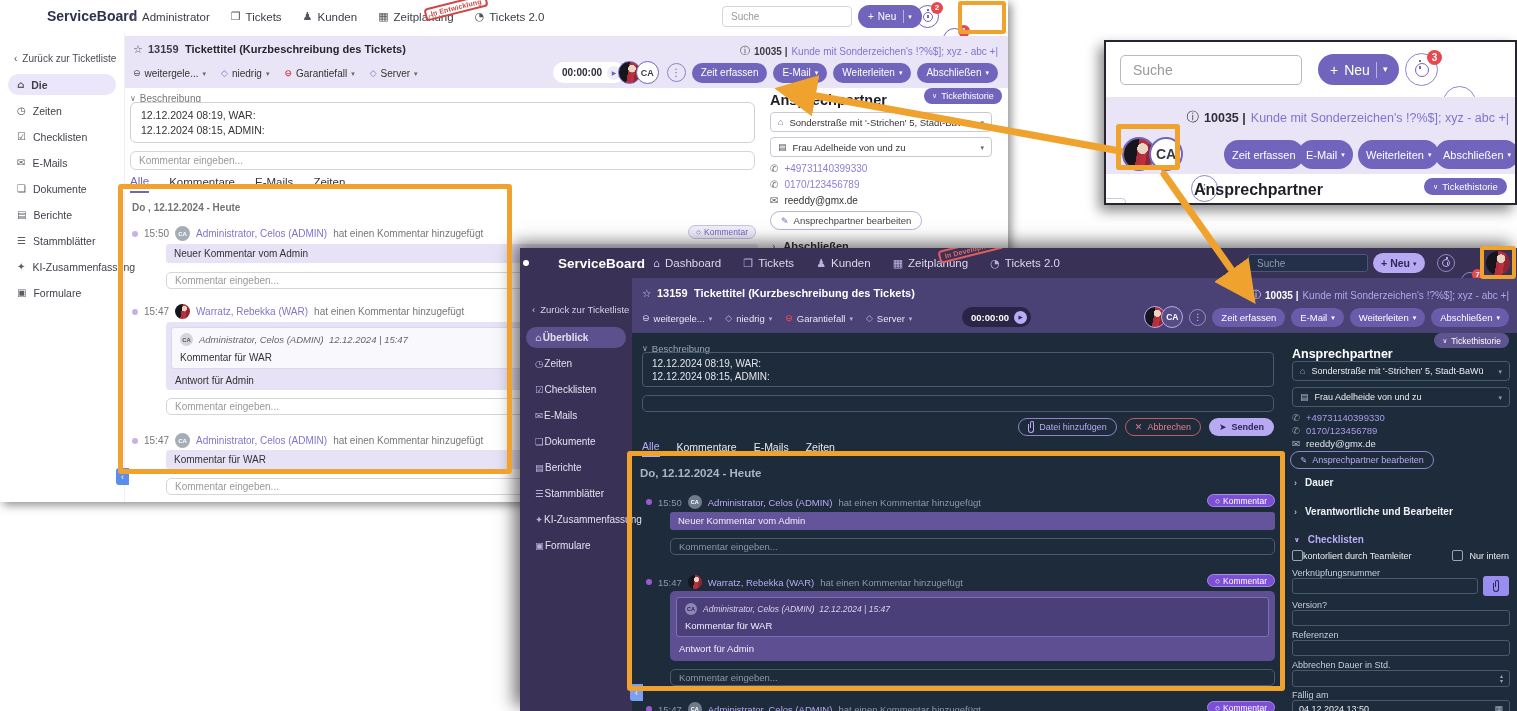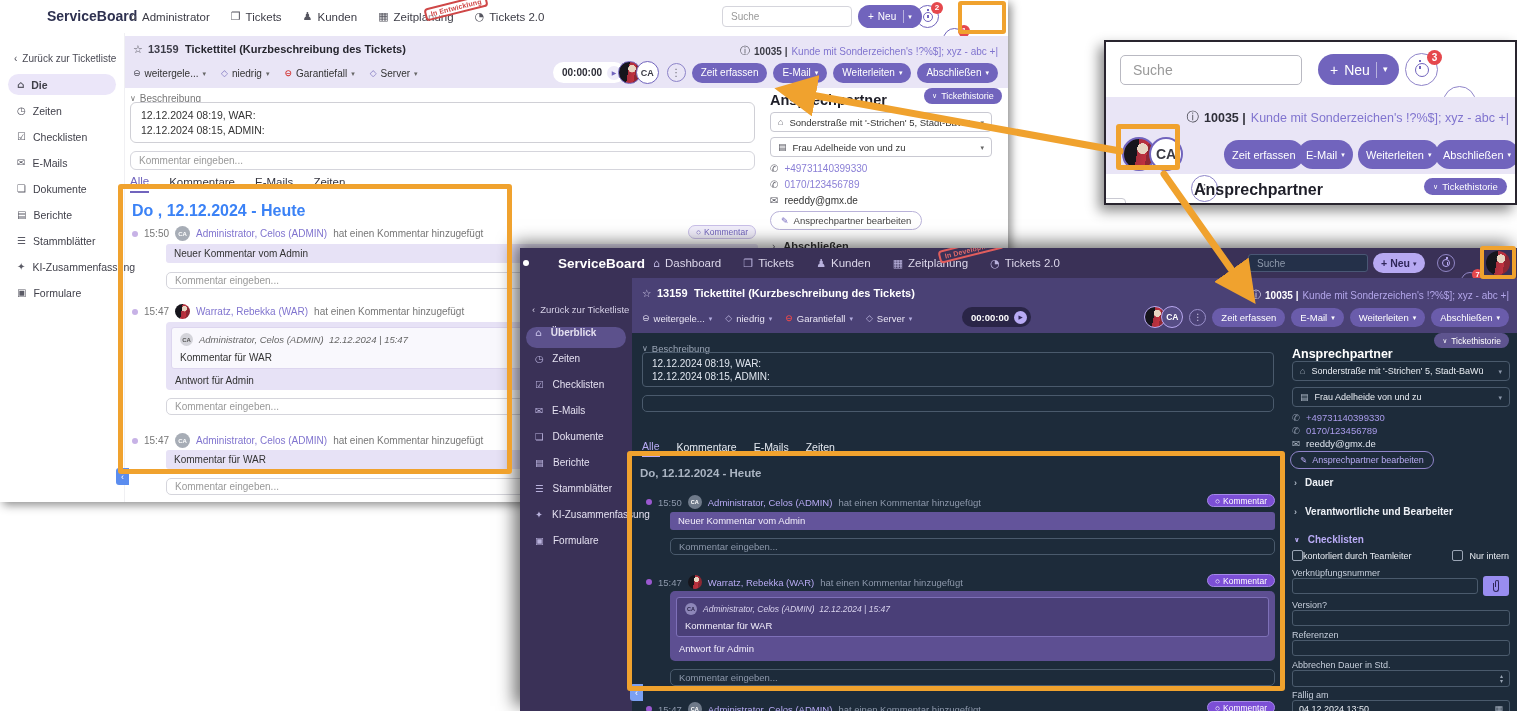--- a/index.html
+++ b/index.html
@@ -60,21 +60,21 @@
 .miniav{width:15px;height:15px;border-radius:50%;background:#a7adb6;color:#fff;font-size:6px;display:flex;align-items:center;justify-content:center;font-weight:bold}
 .kbadge-l{display:inline-flex;align-items:center;gap:3px;height:14px;padding:0 7px;border-radius:7px;background:#f1eefb;border:1px solid #c9bfe8;color:var(--lpurple);font-size:8.5px;white-space:nowrap}
 
 
 #crop{left:1104px;top:40px;width:413px;height:165px;background:#fff;border:2px solid #29252f;box-shadow:-5px 6px 12px rgba(0,0,0,.45);overflow:hidden}
 
 
 #dark{left:520px;top:248px;width:997px;height:463px;background:var(--dbg);box-shadow:-6px -5px 16px rgba(0,0,0,.55);overflow:hidden}
 .dnav-item{display:flex;align-items:center;gap:5px;font-size:11.5px;color:#dcd7ea}
 .dnav-item span[class^="ic-"]{color:#b9b2dd;font-size:11px}
-.dside-item{display:flex;gap:9px;height:21px;margin:5px 6px;padding:0 9px;font-size:10px;color:#e4e0f0;border-radius:11px;white-space:nowrap}
+.dside-item{display:flex;align-items:center;gap:1px;height:21px;margin:5px 6px;padding:0 9px;font-size:10px;color:#e4e0f0;border-radius:11px;white-space:nowrap}
 .dside-item span[class^="ic-"]{color:#b9b2dd;font-size:9.5px}
 .dside-item.active{background:#5c518c;font-weight:bold}
 .dchip{display:inline-flex;align-items:center;gap:4px;font-size:9.5px;color:#e8e4f4;margin-right:13px;white-space:nowrap}
 .dchip .caret{color:#b3ade0}
 .dbtn{background:var(--dbtn);color:#fff;border-radius:10px;display:inline-flex;align-items:center;justify-content:center;gap:4px;font-size:9.5px;height:19px;padding:0 9px;white-space:nowrap}
 .dtab{font-size:10.5px;color:#e4e9f0;padding-bottom:3px}
 .dtab.active{color:var(--dlav);border-bottom:2px solid var(--dlav)}
 .dbubble{background:var(--dbubble);border-radius:3px;font-size:9.5px;color:#f2eefb;line-height:18px;padding:0 8px;height:18px;overflow:hidden}
 .dinput{border:1px solid var(--dline);border-radius:5px;font-size:9.5px;color:#dfe5ee;padding:0 8px;background:transparent;width:100%;height:17px}
 .dinput::placeholder{color:var(--dmut)}
@@ -261,21 +261,21 @@
 
     <div class="abs flex" style="left:130px;top:175px;gap:20px">
 
     <span class="ltab active"><span>Alle</span></span>
         <span class="ltab"><span>Kommentare</span></span>
         <span class="ltab"><span>E-Mails</span></span>
         <span class="ltab"><span>Zeiten</span></span>
       </div>
 
     <div class="abs" style="left:128px;top:196px;width:630px;height:306px">
-      <div style="position:absolute;left:4px;top:6px;font-size:16px;font-weight:bold;color:#3b82f6">Do , 12.12.2024  - Heute</div>
+      <div style="position:absolute;left:4px;top:6px;font-size:10px;font-weight:bold;color:#737373">Do , 12.12.2024  - Heute</div>
 
       <div class="abs lrow" style="left:4px;top:30px">
         <span class="dotmark"></span>
         <span>15:50</span>
         <span class="miniav">CA</span>
         <span class="lname">Administrator, Celos (ADMIN)</span>
         <span>hat einen Kommentar hinzugefügt</span>
       </div>
       <span class="abs kbadge-l" style="right:2px;top:29px">
           <span>○</span>
@@ -556,20 +556,34 @@
 
     <div class="abs flex" style="left:122px;top:95px;gap:4px;font-size:9.5px;color:#9aa5b5">
       <span style="font-size:8px">∨</span>
       <span>Beschreibung</span>
     </div>
     <div class="abs" style="left:122px;top:104px;width:632px;height:35px;border:1px solid var(--dline);border-radius:4px;padding:4px 9px">
       <div style="font-size:10px;color:#dfe5ee;line-height:13px">12.12.2024 08:19, WAR:</div>
       <div style="font-size:10px;color:#dfe5ee;line-height:13px">12.12.2024 08:15, ADMIN:</div>
     </div>
     <input class="abs dinput" style="left: 122px; top: 147px; width: 632px;">
+    <div class="abs flex" style="left:122px;top:170px;width:632px;justify-content:flex-end;gap:8px">
+      <span class="flex" style="height:18px;border:1px solid #8f84c9;border-radius:9px;color:var(--dlav);font-size:9px;padding:0 9px;gap:5px">
+          <span class="clipicon"></span>
+          <span>Datei hinzufügen</span>
+        </span>
+      <span class="flex" style="height:18px;border:1px solid #c25b66;border-radius:9px;color:#e4808a;font-size:9px;padding:0 9px;gap:5px">
+          <span>✕</span>
+          <span>Abbrechen</span>
+        </span>
+      <span class="flex" style="height:18px;background:#b7a9f2;border-radius:9px;color:#2f2659;font-size:9px;font-weight:bold;padding:0 10px;gap:5px">
+          <span>➤</span>
+          <span>Senden</span>
+        </span>
+    </div>
     <div class="abs flex" style="left:122px;top:192px;gap:17px">
 
     <span class="dtab active"><span>Alle</span></span>
         <span class="dtab"><span>Kommentare</span></span>
         <span class="dtab"><span>E-Mails</span></span>
         <span class="dtab"><span>Zeiten</span></span>
       </div>
 
     <div class="abs" style="left:112px;top:207px;width:651px;height:256px">
       <div style="position:absolute;left:8px;top:12px;font-size:11.5px;font-weight:bold;color:#aab4c2">Do, 12.12.2024 - Heute</div>

